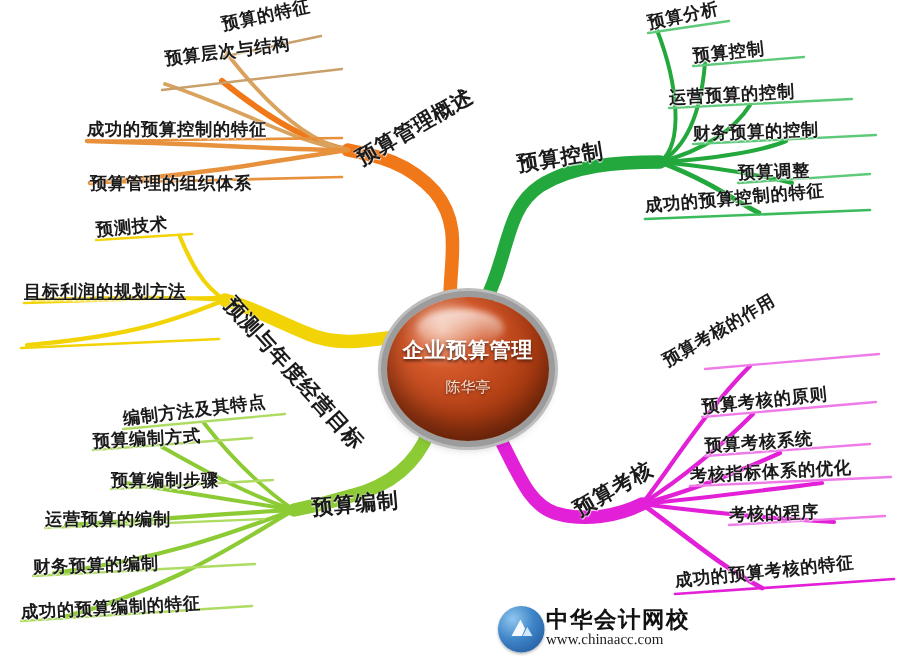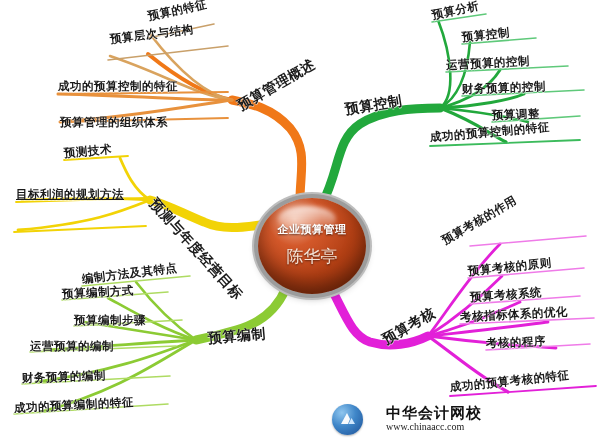--- a/index.html
+++ b/index.html
@@ -39,35 +39,35 @@
     display:flex;flex-direction:column;align-items:center;justify-content:center;
     z-index:6;
   }
   #center-node:before{
     content:"";position:absolute;left:20px;top:8px;width:58px;height:26px;
     border-radius:50%/50%;
     background:linear-gradient(180deg,rgba(255,255,255,.75),rgba(255,255,255,0));
     filter:blur(2px);
   }
   #center-title{
-    color:#ffffff;font-size:11px;font-weight:bold;letter-spacing:.5px;
+    color:#ffffff;font-size:14px;font-weight:bold;letter-spacing:.5px;
     text-shadow:0 1px 2px rgba(0,0,0,.6);z-index:2;line-height:1.1;
   }
   #center-author{
-    color:#f6e3d6;font-size:17px;margin-top:8px;z-index:2;
+    color:#f6e3d6;font-size:10px;margin-top:8px;z-index:2;
     text-shadow:0 1px 2px rgba(0,0,0,.6);
   }
 
   
   .rot{transform-origin:left center;}
 
   
   #watermark{
     position:absolute;left:332px;top:404px;
-    display:flex;align-items:center;gap:23px;z-index:9;
+    display:flex;align-items:center;gap:1px;z-index:9;
   }
   #wm-mark{
     width:31px;height:31px;border-radius:50%;
     background:radial-gradient(circle at 32% 28%,#8fc6ef 0%,#3f86c8 45%,#1c4f95 100%);
     display:flex;align-items:center;justify-content:center;
     box-shadow:0 1px 2px rgba(0,0,0,.3);
   }
   #wm-text{display:flex;flex-direction:column;line-height:1.05;}
   #wm-cn{font-size:15px;font-weight:bold;color:#111;letter-spacing:1px;}
   #wm-url{font-size:10px;color:#222;font-family:Liberation Serif, serif;}

